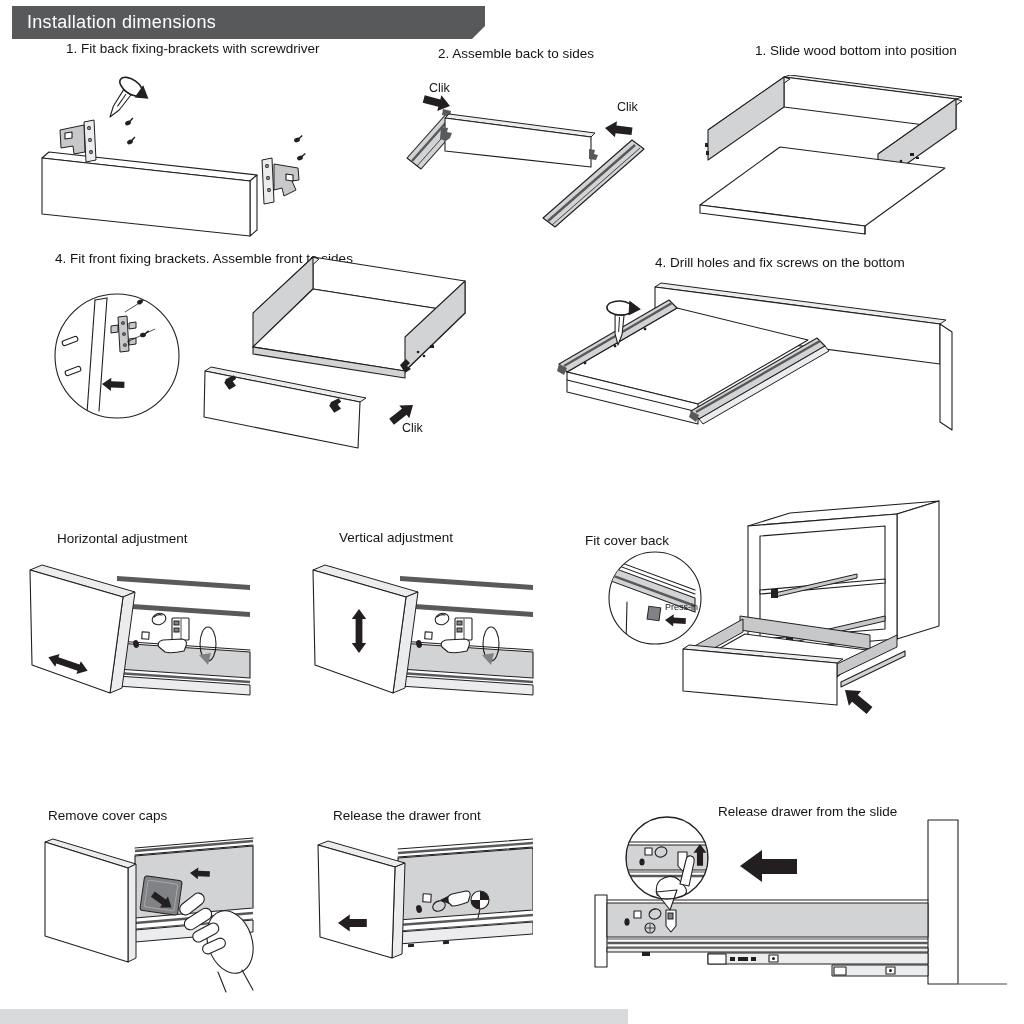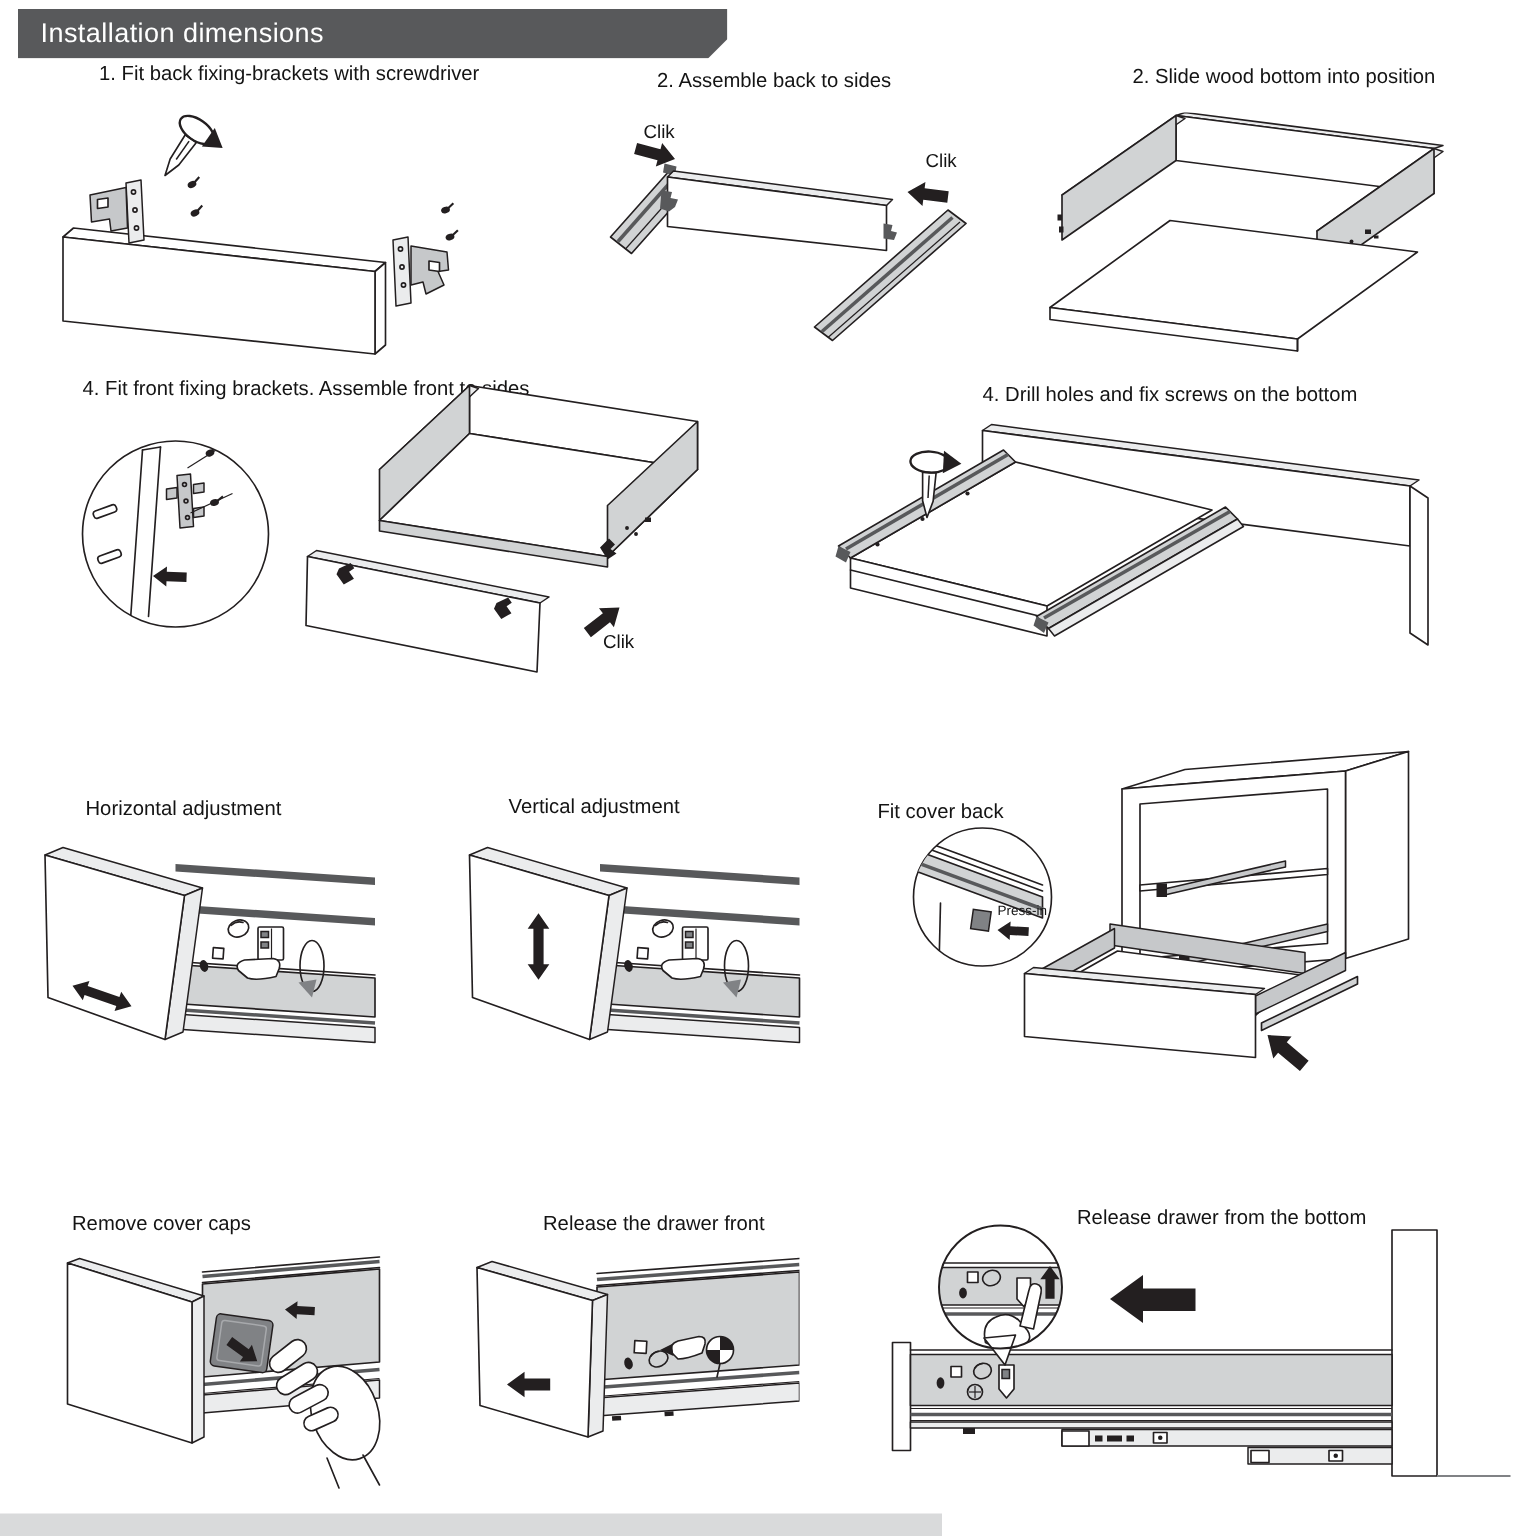--- a/index.html
+++ b/index.html
@@ -47,29 +47,29 @@
       </g>
     </defs>
   </svg>
 
   <div class="banner" style="top:6px;">
     <span>Installation dimensions</span>
   </div>
 
   <div class="cap" style="left:66px;top:41px;">1. Fit back fixing-brackets with screwdriver</div>
   <div class="cap" style="left:438px;top:46px;">2. Assemble back to sides</div>
-  <div class="cap" style="left:755px;top:43px;">2. Slide wood bottom into position</div>
+  <div class="cap" style="left:755px;top:43px;">1. Slide wood bottom into position</div>
   <div class="cap" style="left:55px;top:251px;">4. Fit front fixing brackets. Assemble front to sides</div>
   <div class="cap" style="left:655px;top:255px;">4. Drill holes and fix screws on the bottom</div>
   <div class="cap" style="left:57px;top:531px;">Horizontal adjustment</div>
   <div class="cap" style="left:339px;top:530px;text-align:center;">Vertical adjustment</div>
   <div class="cap" style="left:585px;top:533px;">Fit cover back</div>
   <div class="cap" style="left:48px;top:808px;">Remove cover caps</div>
-  <div class="cap" style="left:333px;top:808px;margin-left:29px;">Release the drawer front</div>
-  <div class="cap" style="left:718px;top:804px;">Release drawer from the bottom</div>
+  <div class="cap" style="left:333px;top:808px;">Release the drawer front</div>
+  <div class="cap" style="left:718px;top:804px;">Release drawer from the slide</div>
 
   <svg class="fig" style="left:25px;top:68px;" width="350" height="185" viewBox="0 0 350 185">
     <g>
       <polygon class="w" points="17,90 24,84 232,107 225,113"></polygon>
       <polygon class="w" points="225,113 232,107 232,162 225,168"></polygon>
       <polygon class="w" points="17,90 225,113 225,168 17,146"></polygon>
     </g>
     <g transform="translate(33,50)">
       <polygon class="g2" points="26,4 36,2 38,42 28,44"></polygon>
       <path class="g3" d="M 2,12 L 26,7 L 27,34 L 16,36 L 15,28 L 3,30 Z"></path>

